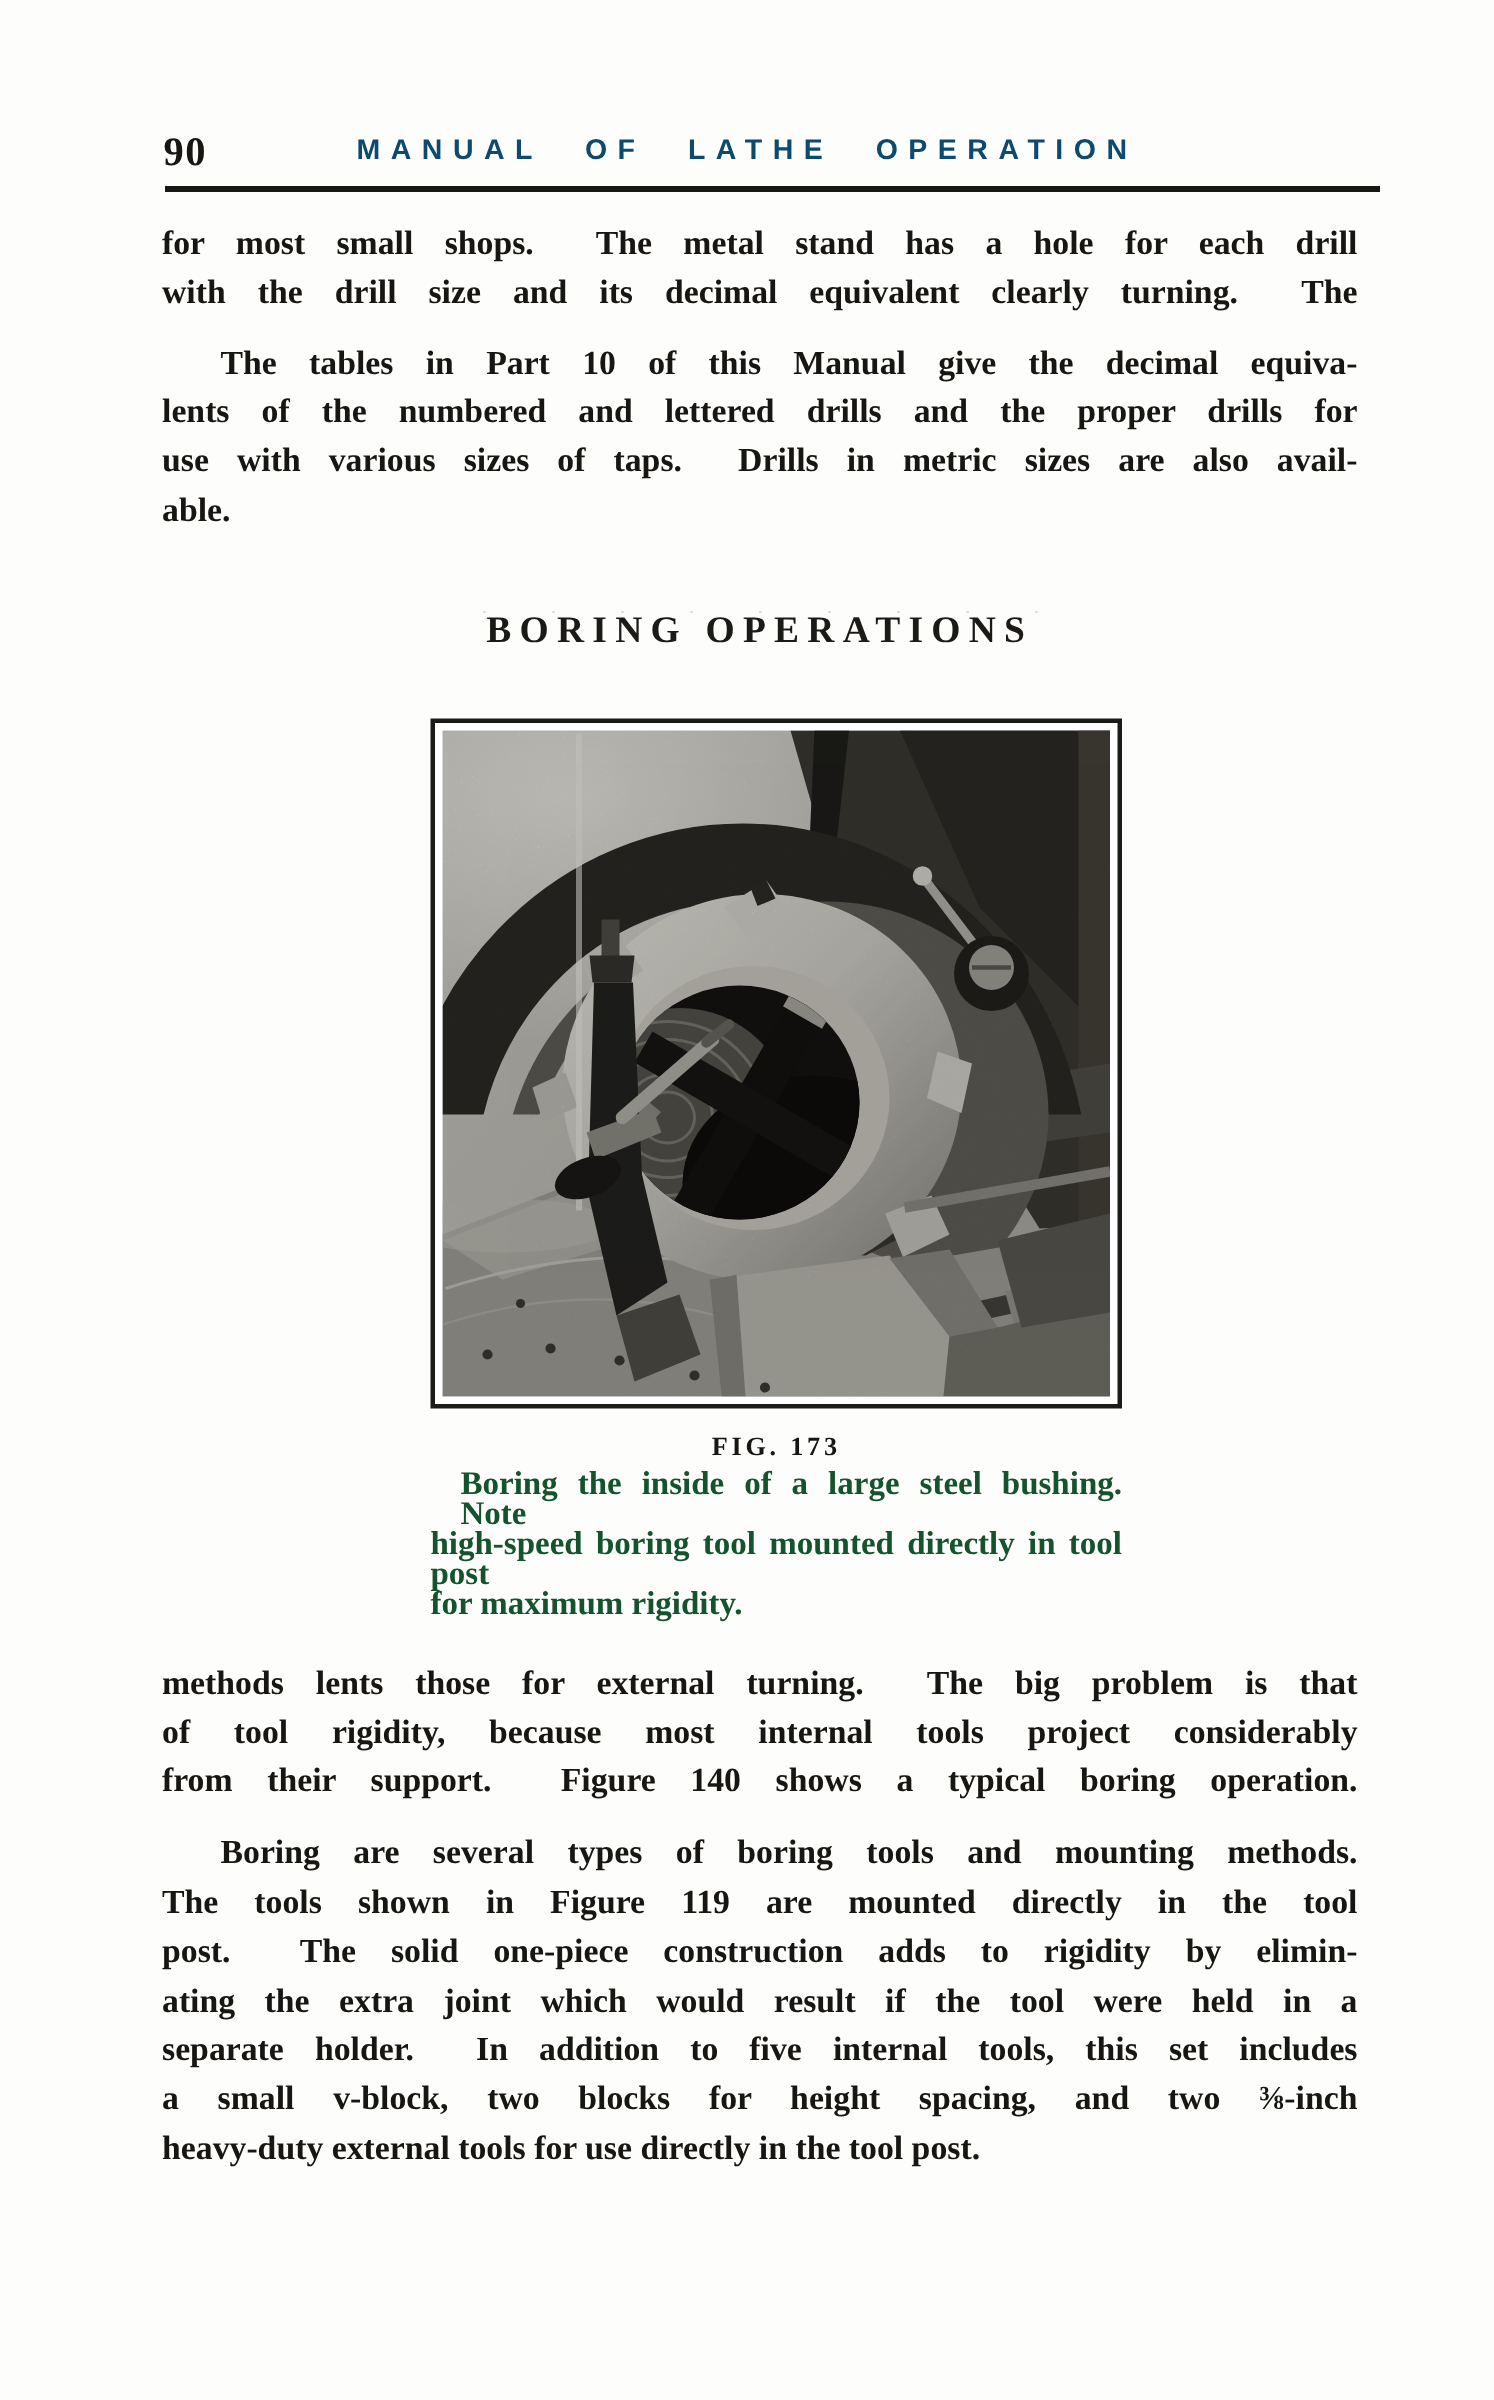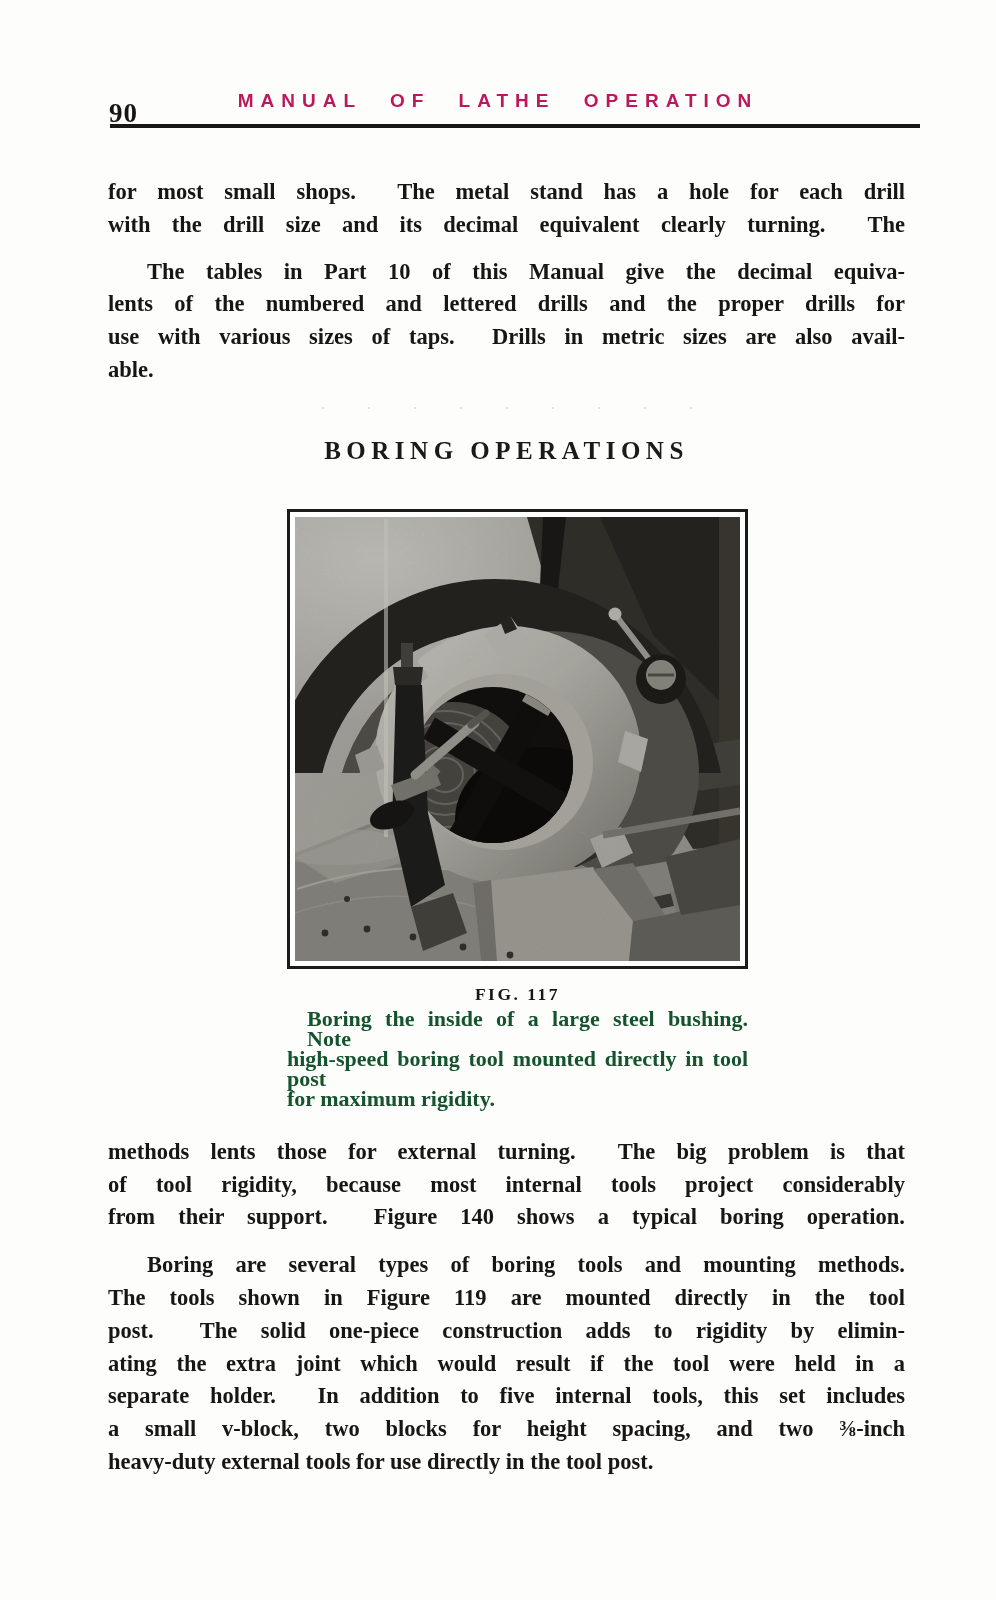--- a/index.html
+++ b/index.html
@@ -4,30 +4,30 @@
 <style>
   * { box-sizing: border-box; }
   html,body { margin:0; padding:0; background:#e9e9e9; }
   .page {
     position:relative; width:996px; height:1600px; margin:0 auto;
     background:#fdfdfb; overflow:hidden;
     font-family:"Liberation Serif","DejaVu Serif",serif; color:#181613;
   }
   
   .pagehead { position:absolute; top:84px; left:0; width:100%; height:34px; }
-  .pagenum { position:absolute; left:109px; top:14px; font-size:27px; font-weight:bold; letter-spacing:1px; }
+  .pagenum { position:absolute; left:109px; top:2px; font-size:27px; font-weight:bold; letter-spacing:1px; }
   .runhead {
     display:block; text-align:center; padding-top:6px;
     font-family:"Liberation Sans","DejaVu Sans",sans-serif;
-    font-size:19px; letter-spacing:7px; word-spacing:16px; color:#be185d; font-weight:bold;
+    font-size:19px; letter-spacing:7px; word-spacing:16px; color:#0c4a6e; font-weight:bold;
   }
   .rule { position:absolute; top:124px; left:110px; width:810px; height:4px; background:#181713; }
 
   
-  .textcol { position:absolute; top:176px; left:108px; width:797px; }
+  .textcol { position:absolute; top:146px; left:108px; width:797px; }
   .para { margin:0; font-size:22.5px; font-weight:bold; line-height:32.8px; }
   .line { display:block; white-space:pre-wrap; }
   .j { text-align:justify; text-align-last:justify; }
   .l { text-align:left; text-align-last:left; }
   .indent { padding-left:39px; }
   .mt-para { margin-top:14px; }
 
   .secthead {
     margin:50px 0 0 0; text-align:center;
     font-size:25px; font-weight:bold; letter-spacing:5.5px; color:#1b1a17;
@@ -213,21 +213,21 @@
             <circle cx="168" cy="430" r="3.4"></circle>
             <circle cx="215" cy="438" r="3.4"></circle>
             <circle cx="52" cy="382" r="3"></circle>
           </g>
 
           <rect x="0" y="0" width="445" height="444" filter="url(#grain)" opacity="0.2"></rect>
         </svg>
       </div>
 
       <figcaption>
-        <div class="figlabel">FIG. 117</div>
+        <div class="figlabel">FIG. 173</div>
         <div class="caption">
           <span class="line j indent">Boring the inside of a large steel bushing.  Note</span>
           <span class="line j">high-speed boring tool mounted directly in tool post</span>
           <span class="line l">for maximum rigidity.</span>
         </div>
       </figcaption>
     </figure>
 
     <p class="para p3">
       <span class="line j">methods lents those for external turning.  The big problem is that</span>

